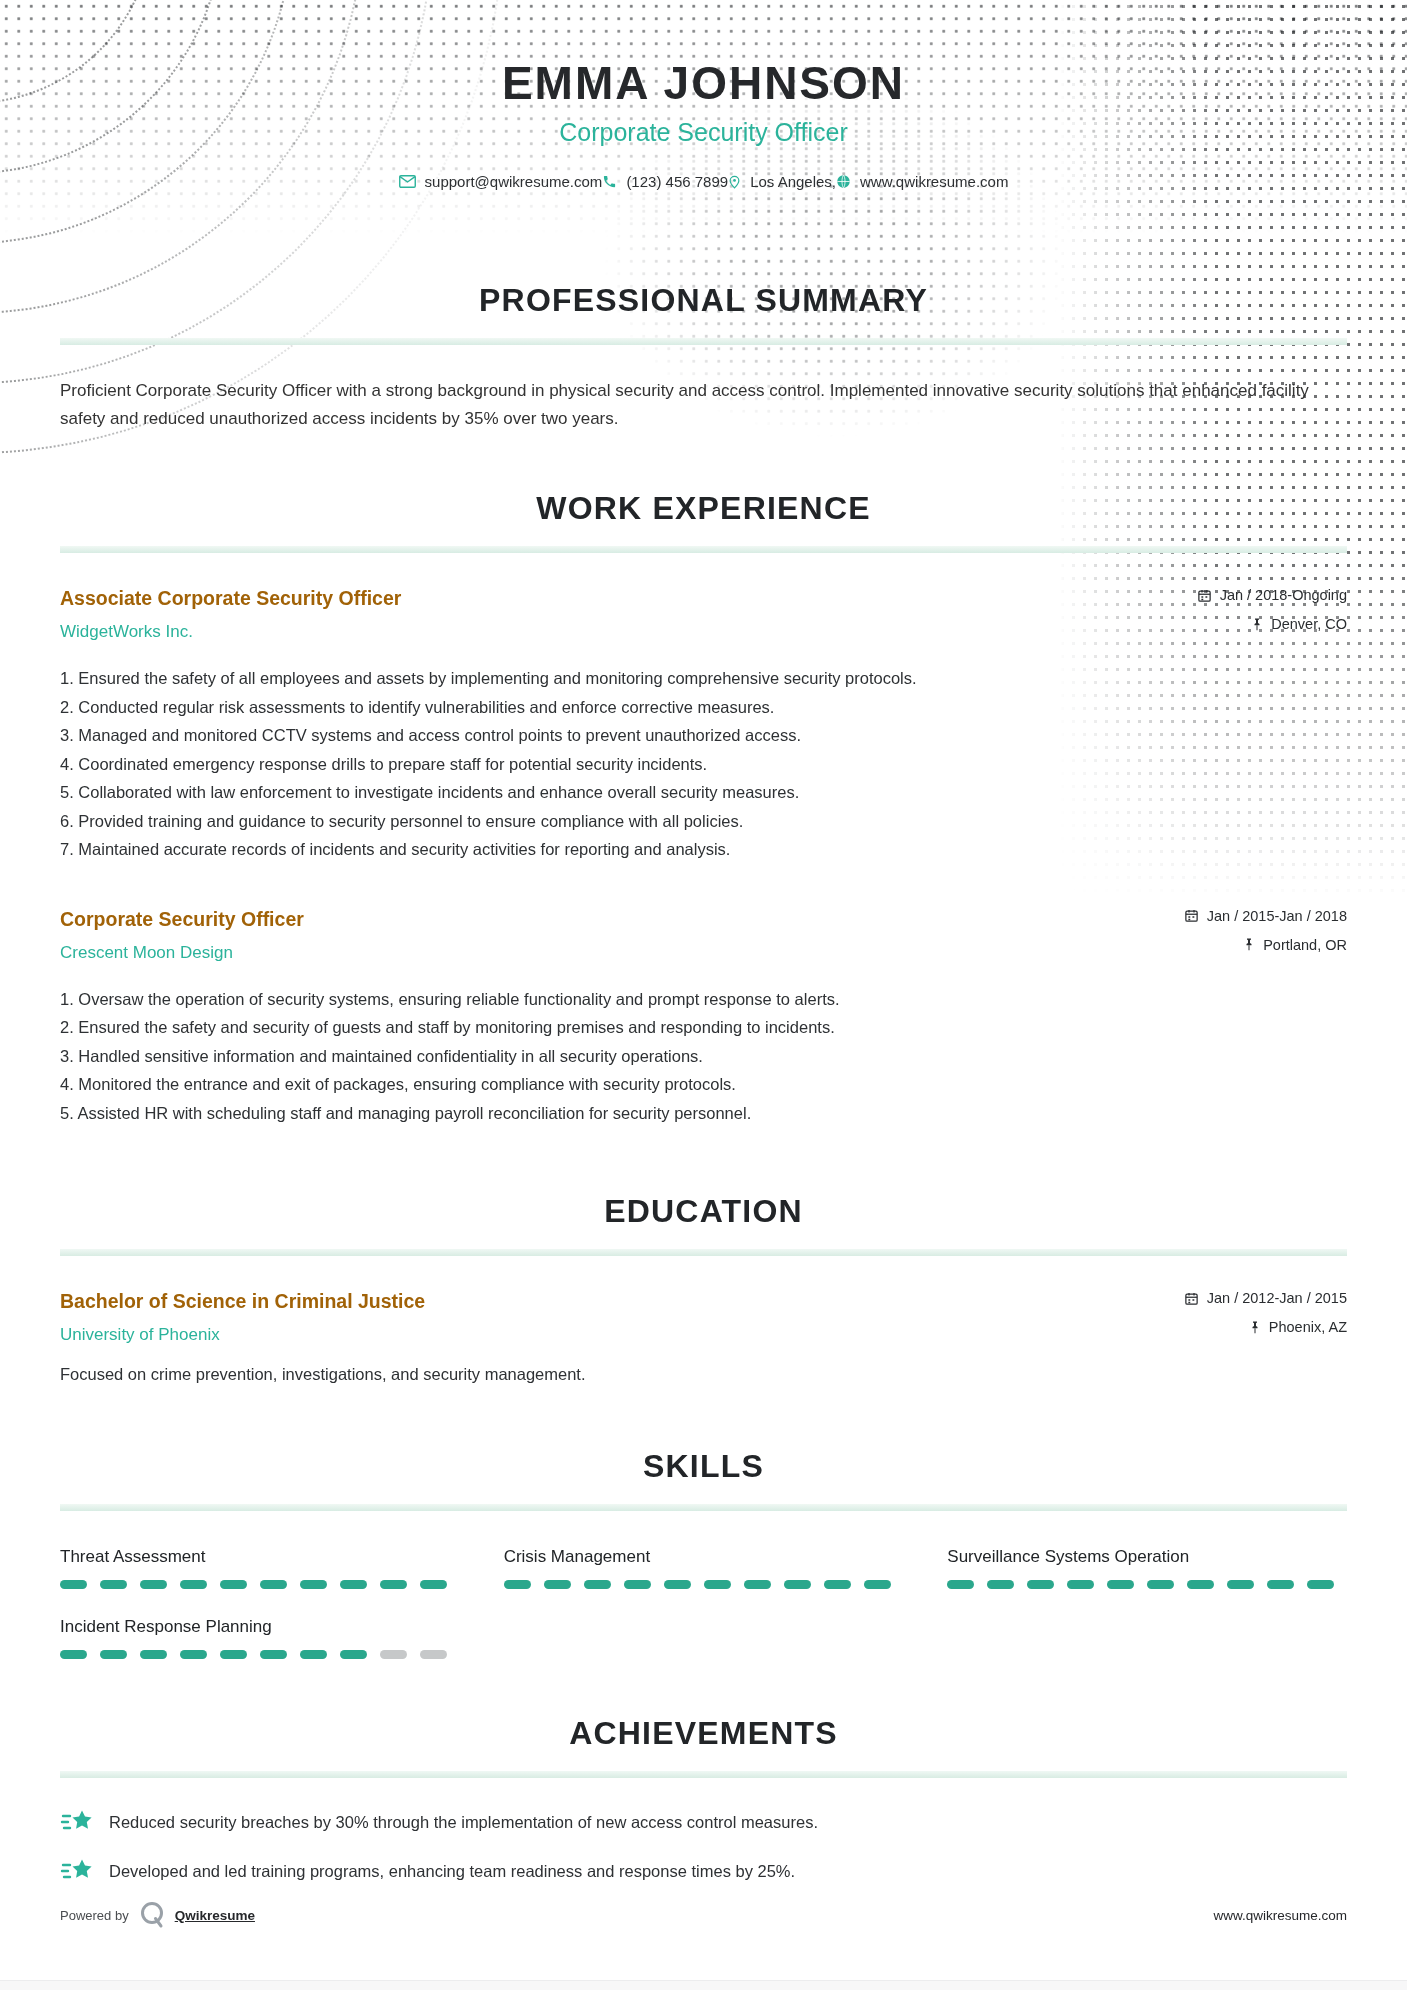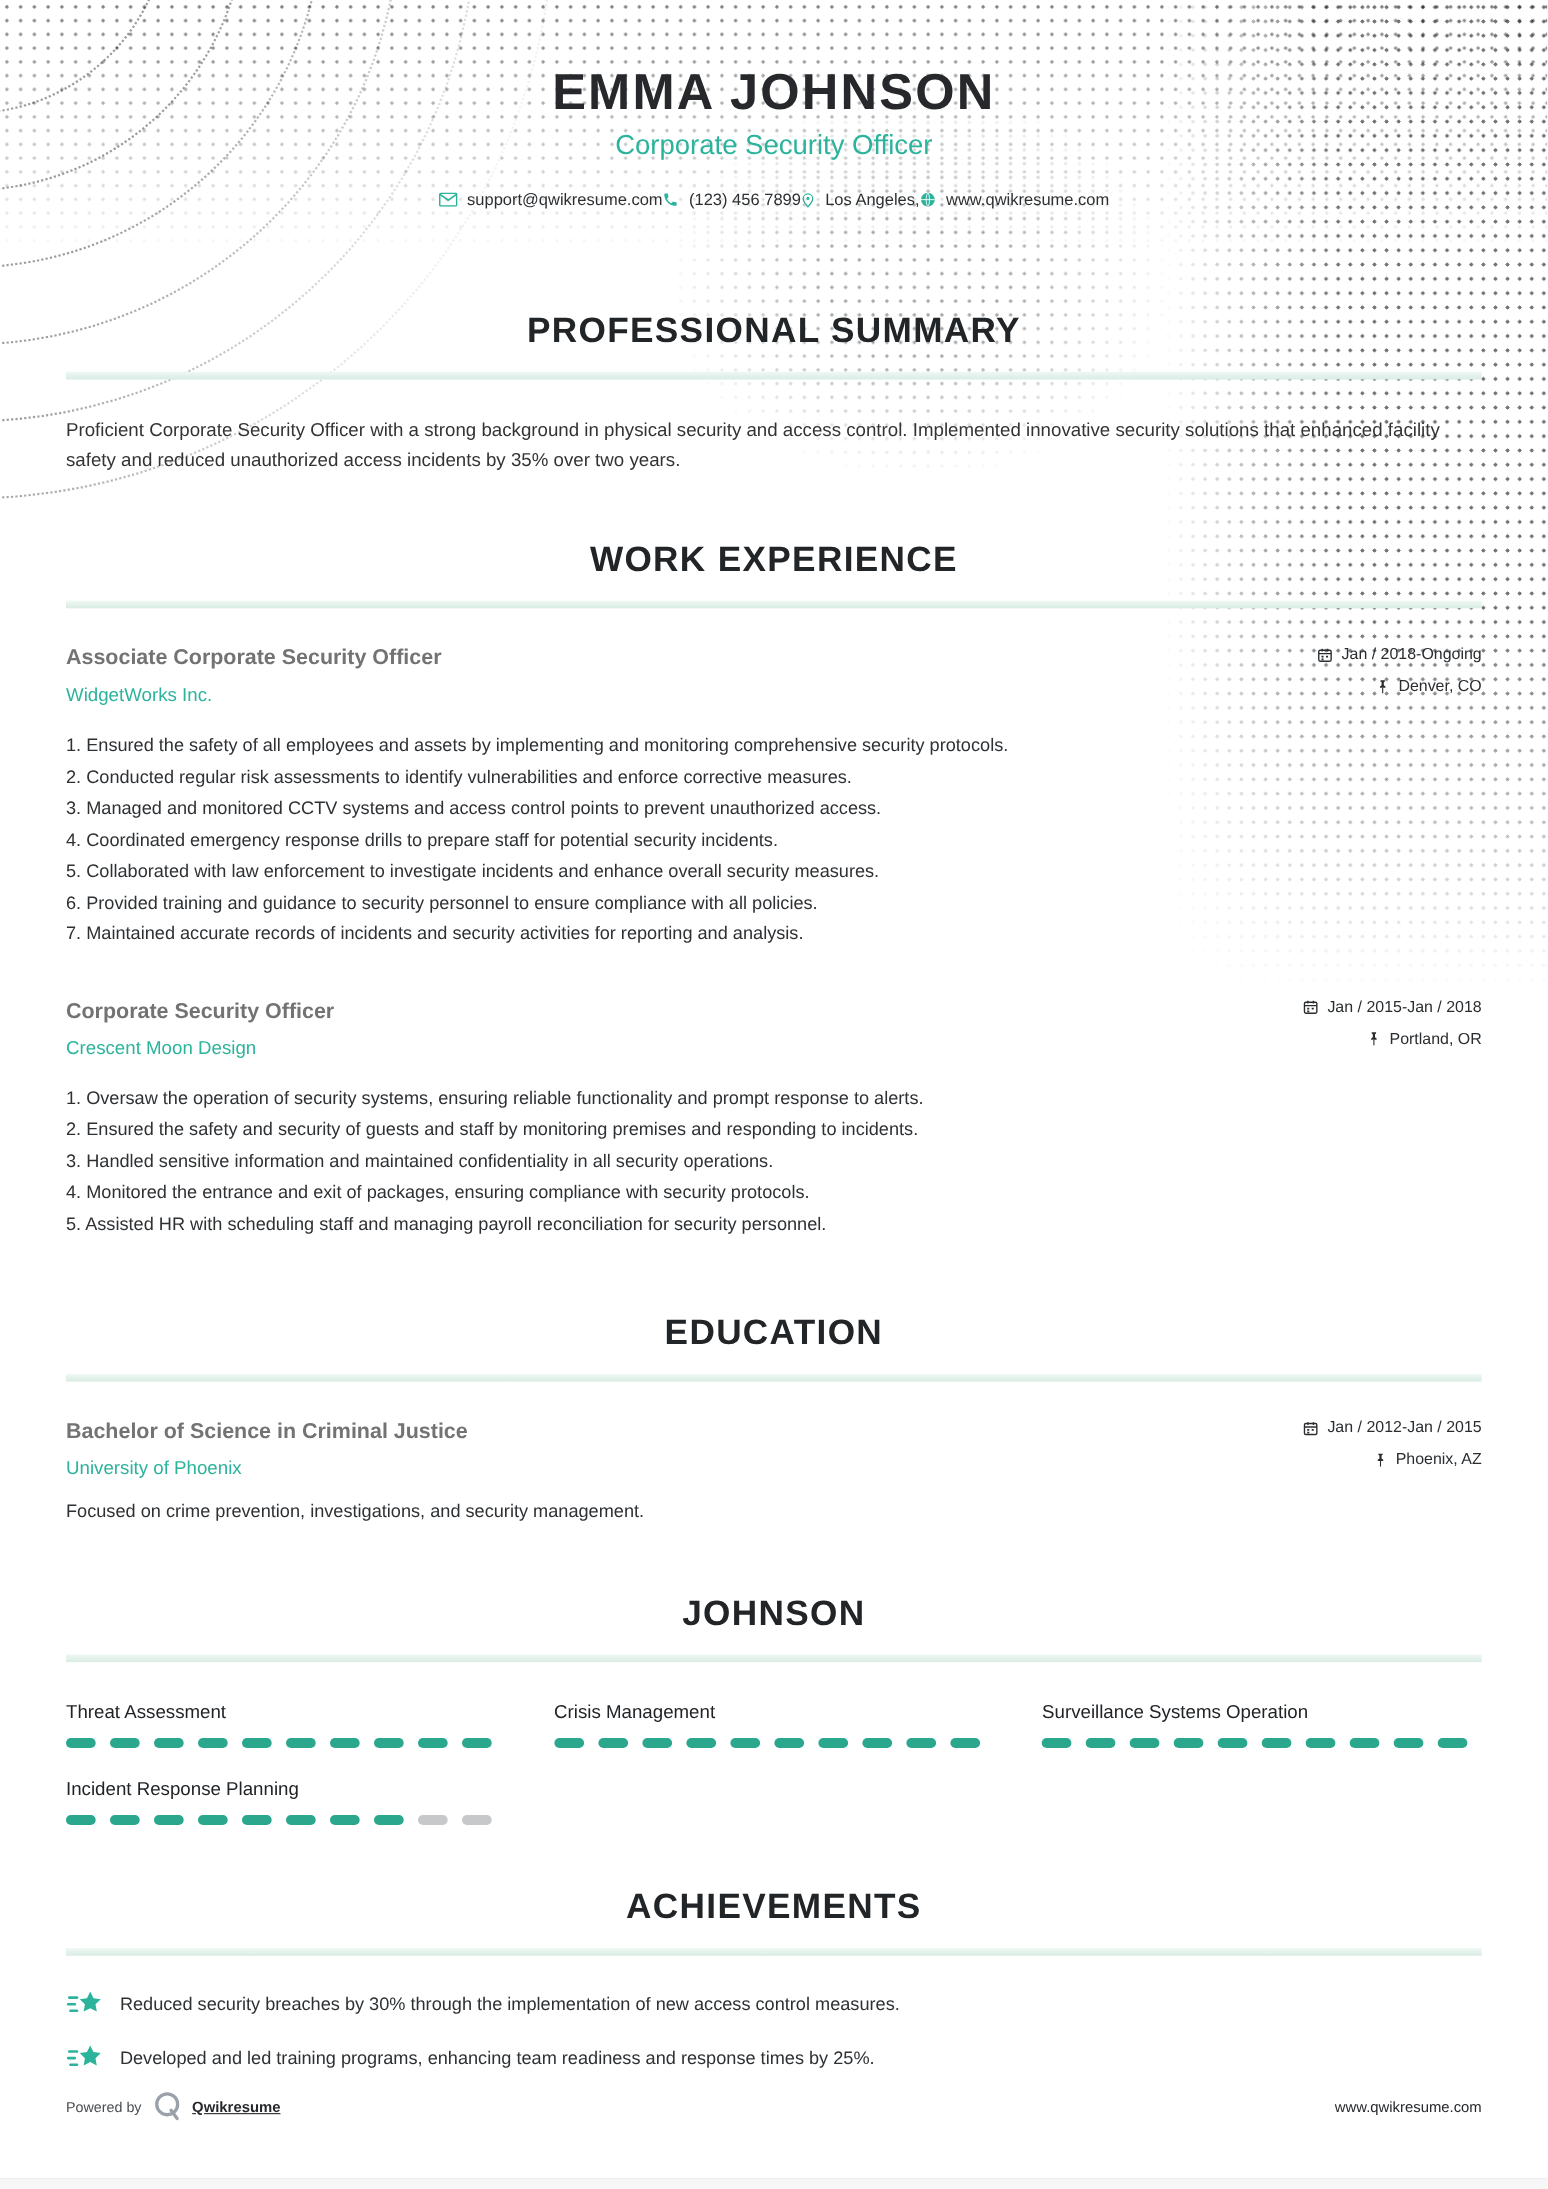--- a/index.html
+++ b/index.html
@@ -47,21 +47,21 @@
     font-size:15px;color:#2d3033;}
   .contact-item{display:flex;align-items:center;gap:9px;}
   .section-heading{margin:0;text-align:center;font-size:32px;font-weight:700;
     letter-spacing:1.2px;color:var(--ink);}
   .divider{height:7px;margin-top:19px;background:linear-gradient(to bottom,#f0f8f4,#d8ece3);}
   .summary-text{margin-top:32px;font-size:17px;line-height:1.62;color:#333;}
   .mt-sec{margin-top:58px;}
   .job{margin-top:34px;}
   .job + .job{margin-top:44px;}
   .job-head{display:flex;justify-content:space-between;align-items:flex-start;}
-  .job-title{font-size:19.5px;font-weight:700;color:#737373;}
+  .job-title{font-size:19.5px;font-weight:700;color:#a16207;}
   .job-company{margin-top:12px;font-size:17px;color:var(--accent);}
   .job-right{text-align:right;}
   .meta{display:flex;justify-content:flex-end;align-items:center;gap:8px;
     font-size:14.5px;color:#2a2d30;}
   .meta + .meta{margin-top:13px;}
   .bullets{margin:22px 0 0 0;padding:0;list-style:none;}
   .bullets li{font-size:16.5px;line-height:28.5px;color:#2e3134;}
   .edu-desc{margin-top:20px;font-size:16.5px;color:#2e3134;}
   .skills-grid{margin-top:36px;display:grid;grid-template-columns:1fr 1fr 1fr;
     column-gap:44px;row-gap:28px;}
@@ -266,21 +266,21 @@
               </span>
               <span>Phoenix, AZ</span>
             </div>
           </div>
         </div>
         <p class="edu-desc">Focused on crime prevention, investigations, and security management.</p>
       </div>
     </section>
 
     <section>
-      <h2 class="section-heading" style="margin-top:64px;">JOHNSON</h2>
+      <h2 class="section-heading" style="margin-top:64px;">SKILLS</h2>
       <div class="divider"></div>
       <div class="skills-grid" id="skills-grid">
           <div class="skill">
             <div class="skill-label">Threat Assessment</div>
             <div class="skill-bar">
               <span class="dash filled"></span>
               <span class="dash filled"></span>
               <span class="dash filled"></span>
               <span class="dash filled"></span>
               <span class="dash filled"></span>

